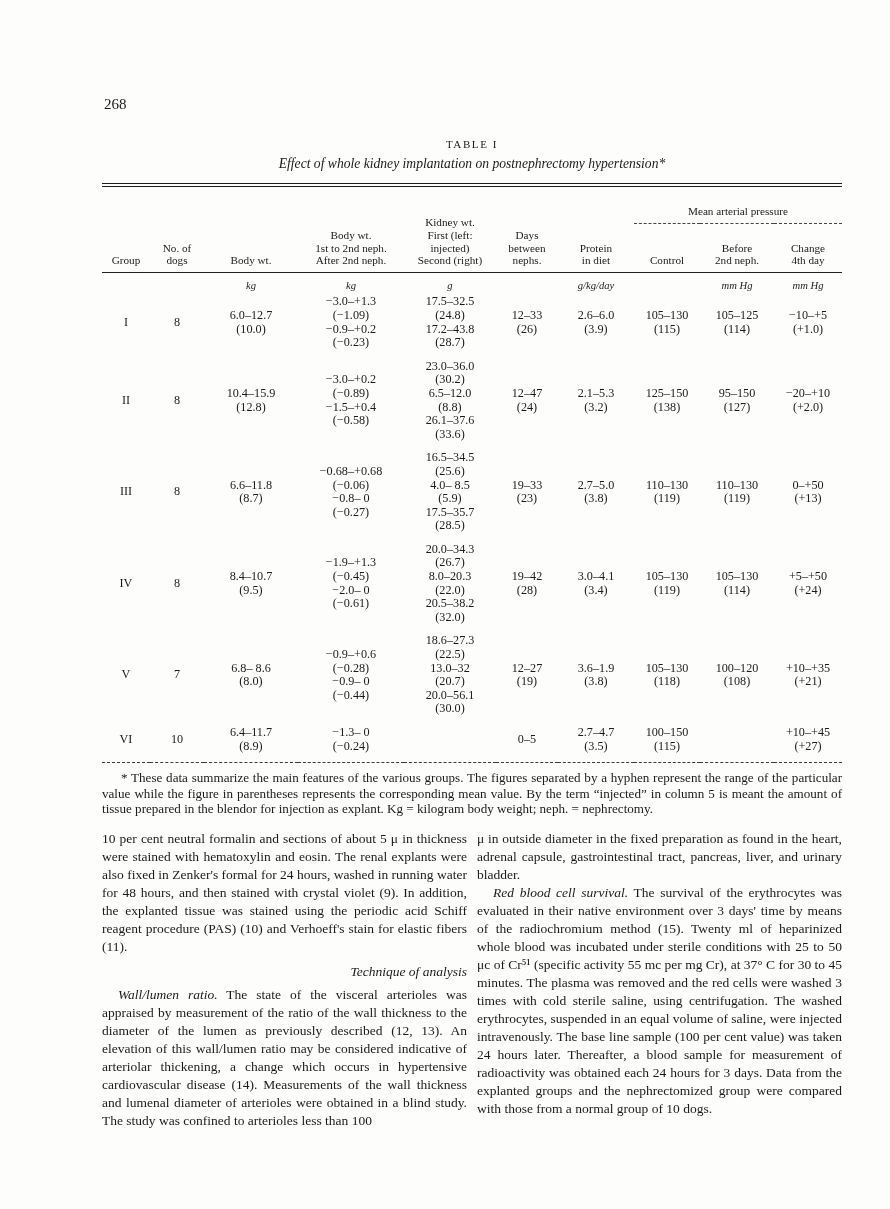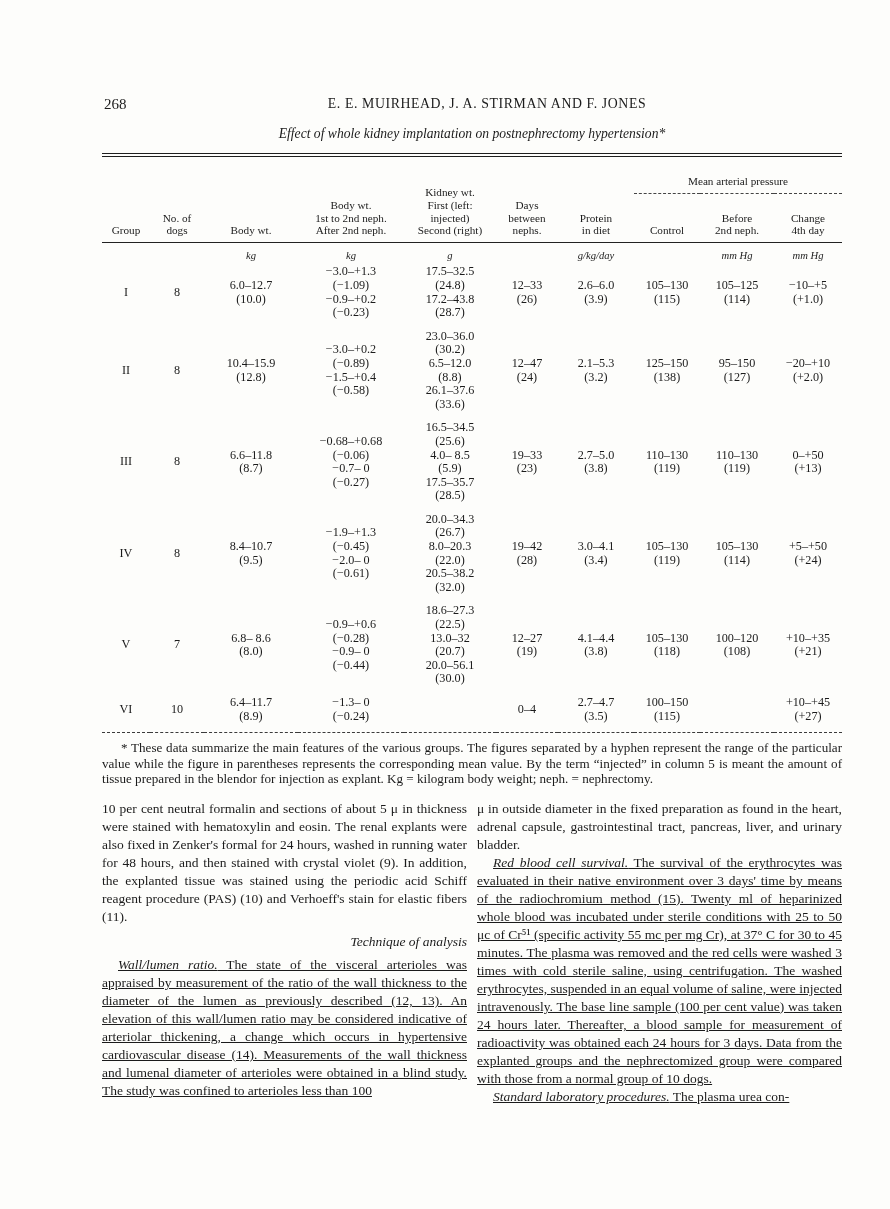--- a/index.html
+++ b/index.html
@@ -55,35 +55,35 @@
   
   .footnote{
     margin:7px 0 0;font-size:13.1px;line-height:15.6px;
     text-align:justify;text-indent:19px;
   }
 
   
   .cols{display:flex;gap:10px;margin-top:13px;}
   .col{flex:1;font-size:13.5px;line-height:18px;text-align:justify;}
   .col p{margin:0;}
-  .col p.ind{text-indent:16px;text-decoration:underline;}
+  .col p.ind{text-indent:16px;}
   .col .subheading{font-style:italic;margin:7px 0 5px;text-align:right;}
   .lead{font-style:italic;}
 </style>
 </head>
 <body>
 
 <div class="page">
   <div class="content">
 
     <div class="pagehead">
       <span class="pageno">268</span>
-      <div class="running">E. E. MUIRHEAD, J. A. STIRMAN AND F. JONES</div>
     </div>
 
+    <div class="tbl-label">TABLE I</div>
     <div class="tbl-caption">Effect of whole kidney implantation on postnephrectomy hypertension*</div>
 
     <table class="datatable">
       <colgroup>
         <col style="width:48px">
           <col style="width:54px">
           <col style="width:94px">
         <col style="width:106px">
           <col style="width:92px">
           <col style="width:62px">
@@ -186,21 +186,21 @@
 (+2.0)</td>
         </tr>
 
         <tr class="grp">
           <td>III</td>
           <td>8</td>
           <td>6.6–11.8
 (8.7)</td>
           <td>−0.68–+0.68
 (−0.06)
-−0.7– 0
+−0.8– 0
 (−0.27)</td>
           <td>16.5–34.5
 (25.6)
 4.0– 8.5
 (5.9)
 17.5–35.7
 (28.5)</td>
           <td>19–33
 (23)</td>
           <td>2.7–5.0
@@ -250,39 +250,39 @@
 −0.9– 0
 (−0.44)</td>
           <td>18.6–27.3
 (22.5)
 13.0–32
 (20.7)
 20.0–56.1
 (30.0)</td>
           <td>12–27
 (19)</td>
-          <td>4.1–4.4
+          <td>3.6–1.9
 (3.8)</td>
           <td>105–130
 (118)</td>
           <td>100–120
 (108)</td>
           <td>+10–+35
 (+21)</td>
         </tr>
 
         <tr class="grp last">
           <td>VI</td>
           <td>10</td>
           <td>6.4–11.7
 (8.9)</td>
           <td>−1.3– 0
 (−0.24)</td>
           <td></td>
-          <td>0–4</td>
+          <td>0–5</td>
           <td>2.7–4.7
 (3.5)</td>
           <td>100–150
 (115)</td>
           <td></td>
           <td>+10–+45
 (+27)</td>
         </tr>
       </tbody>
     </table>
@@ -291,18 +291,17 @@
 
     <div class="cols">
       <div class="col">
         <p>10 per cent neutral formalin and sections of about 5 μ in thickness were stained with hematoxylin and eosin.  The renal explants were also fixed in Zenker's formal for 24 hours, washed in running water for 48 hours, and then stained with crystal violet (9).  In addition, the explanted tissue was stained using the periodic acid Schiff reagent procedure (PAS) (10) and Verhoeff's stain for elastic fibers (11).</p>
         <p class="subheading">Technique of analysis</p>
         <p class="ind"><span class="lead">Wall/lumen ratio.</span><span>  The state of the visceral arterioles was appraised by measurement of the ratio of the wall thickness to the diameter of the lumen as previously described (12, 13).  An elevation of this wall/lumen ratio may be considered indicative of arteriolar thickening, a change which occurs in hypertensive cardiovascular disease (14).  Measurements of the wall thickness and lumenal diameter of arterioles were obtained in a blind study.  The study was confined to arterioles less than 100</span></p>
       </div>
       <div class="col">
         <p>μ in outside diameter in the fixed preparation as found in the heart, adrenal capsule, gastrointestinal tract, pancreas, liver, and urinary bladder.</p>
         <p class="ind"><span class="lead">Red blood cell survival.</span><span>  The survival of the erythrocytes was evaluated in their native environment over 3 days' time by means of the radiochromium method (15).  Twenty ml of heparinized whole blood was incubated under sterile conditions with 25 to 50 μc of Cr⁵¹ (specific activity 55 mc per mg Cr), at 37° C for 30 to 45 minutes.  The plasma was removed and the red cells were washed 3 times with cold sterile saline, using centrifugation.  The washed erythrocytes, suspended in an equal volume of saline, were injected intravenously.  The base line sample (100 per cent value) was taken 24 hours later.  Thereafter, a blood sample for measurement of radioactivity was obtained each 24 hours for 3 days.  Data from the explanted groups and the nephrectomized group were compared with those from a normal group of 10 dogs.</span></p>
-        <p class="ind"><span class="lead">Standard laboratory procedures.</span><span>  The plasma urea con-</span></p>
       </div>
     </div>
 
   </div>
 </div>
 
 </body></html>

